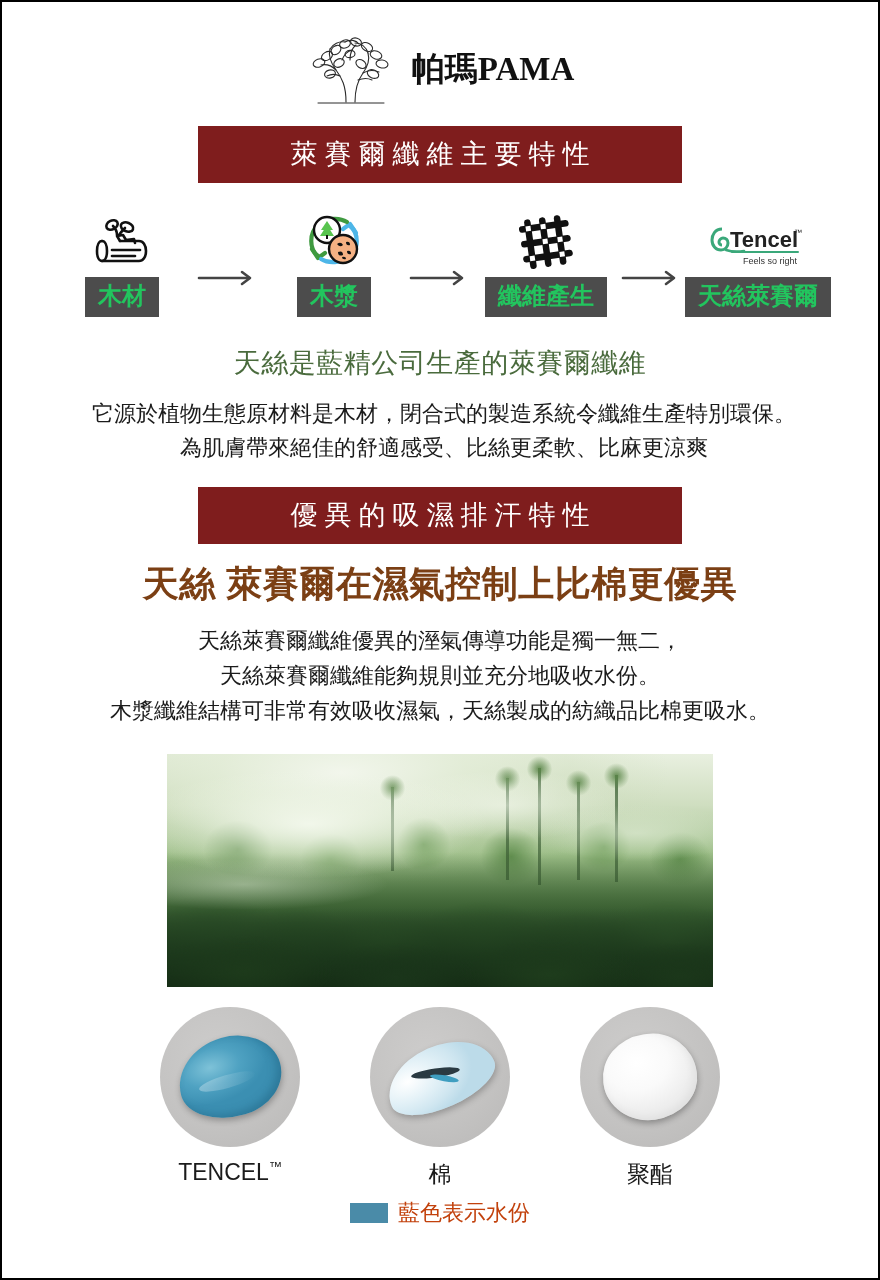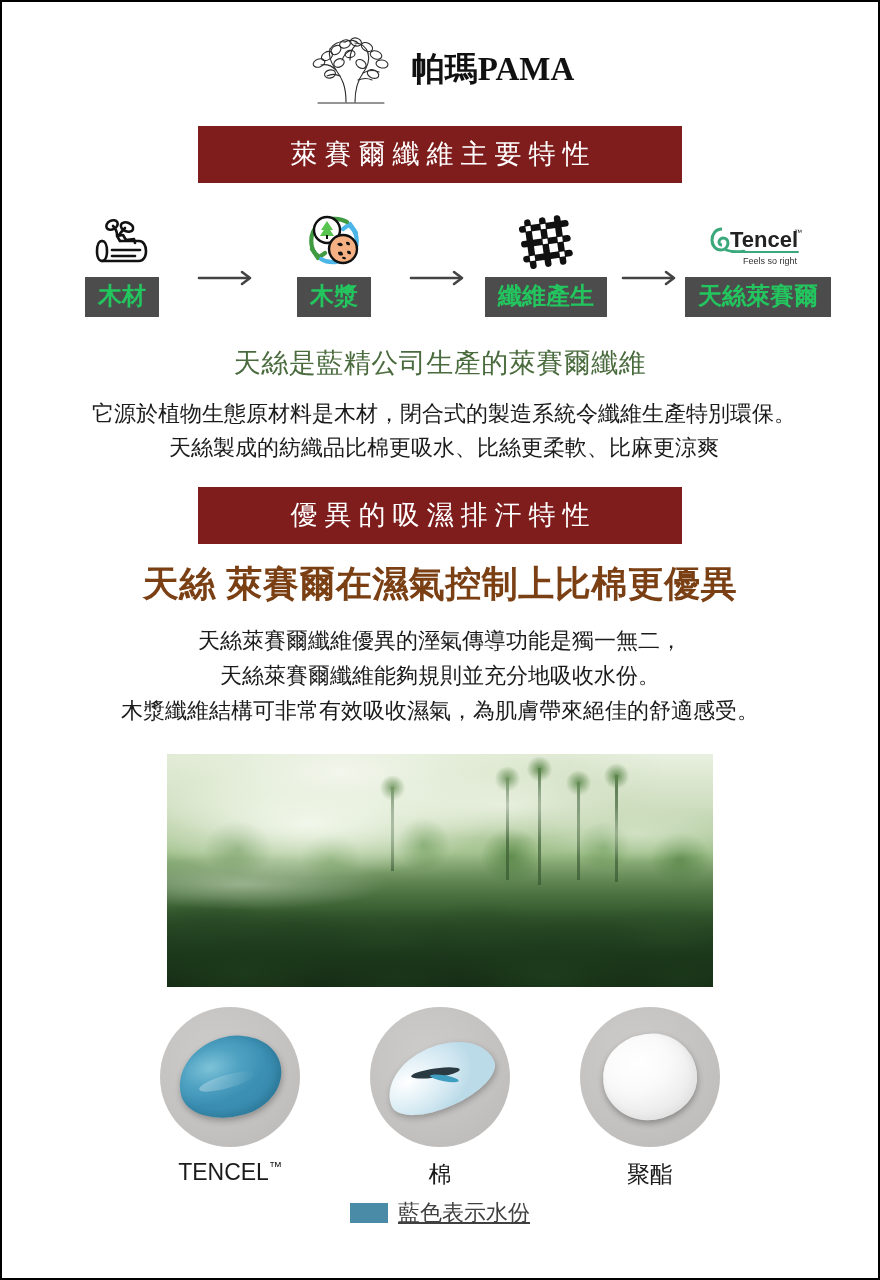--- a/index.html
+++ b/index.html
@@ -244,21 +244,21 @@
   .legend {
     display: flex; align-items: center; justify-content: center;
     gap: 10px;
     margin-top: 8px;
   }
   .legend-swatch {
     width: 38px; height: 20px;
     background: #4a8ba8;
     display: inline-block;
   }
-  .legend-text { font-size: 22px; color: #404040; text-decoration: underline; }
+  .legend-text { font-size: 22px; color: #c2410c; }
 </style>
 </head>
 <body>
 
 <div class="page">
 
   <div class="logo-row">
     <span class="logo-tree-wrap">
       <svg class="logo-tree" viewBox="0 0 92 78" fill="none" stroke="#2a2a2a" stroke-width="1.1" stroke-linecap="round">
         <path d="M40 72 C40 56 36 48 30 40 C25 33 22 26 24 19"></path>
@@ -396,33 +396,33 @@
       </div>
       <div class="flow-label">天絲萊賽爾</div>
     </div>
 
   </div>
 
   <div class="green-sub">天絲是藍精公司生產的萊賽爾纖維</div>
 
   <div class="body-text">
     <p>它源於植物生態原材料是木材，閉合式的製造系統令纖維生產特別環保。</p>
-    <p>天絲製成的紡織品比棉更吸水、比絲更柔軟、比麻更涼爽</p>
+    <p>為肌膚帶來絕佳的舒適感受、比絲更柔軟、比麻更涼爽</p>
   </div>
 
   <div style="margin-top:22px;">
     <div class="banner banner-2">優異的吸濕排汗特性</div>
   </div>
 
   <div class="red-heading">天絲 萊賽爾在濕氣控制上比棉更優異</div>
 
   <div class="body-text-2">
     <p>天絲萊賽爾纖維優異的溼氣傳導功能是獨一無二，</p>
     <p>天絲萊賽爾纖維能夠規則並充分地吸收水份。</p>
-    <p>木漿纖維結構可非常有效吸收濕氣，為肌膚帶來絕佳的舒適感受。</p>
+    <p>木漿纖維結構可非常有效吸收濕氣，天絲製成的紡織品比棉更吸水。</p>
   </div>
 
   <div class="forest-wrap">
     <div class="forest-sky"></div>
     <div class="mid-trees"></div>
     <div class="emergent" style="left:62%; top:10%; height:44%;"></div>
     <div class="emergent" style="left:68%; top:6%; height:50%;"></div>
     <div class="emergent" style="left:75%; top:12%; height:42%;"></div>
     <div class="emergent" style="left:82%; top:9%; height:46%;"></div>
     <div class="emergent" style="left:41%; top:14%; height:36%;"></div>

